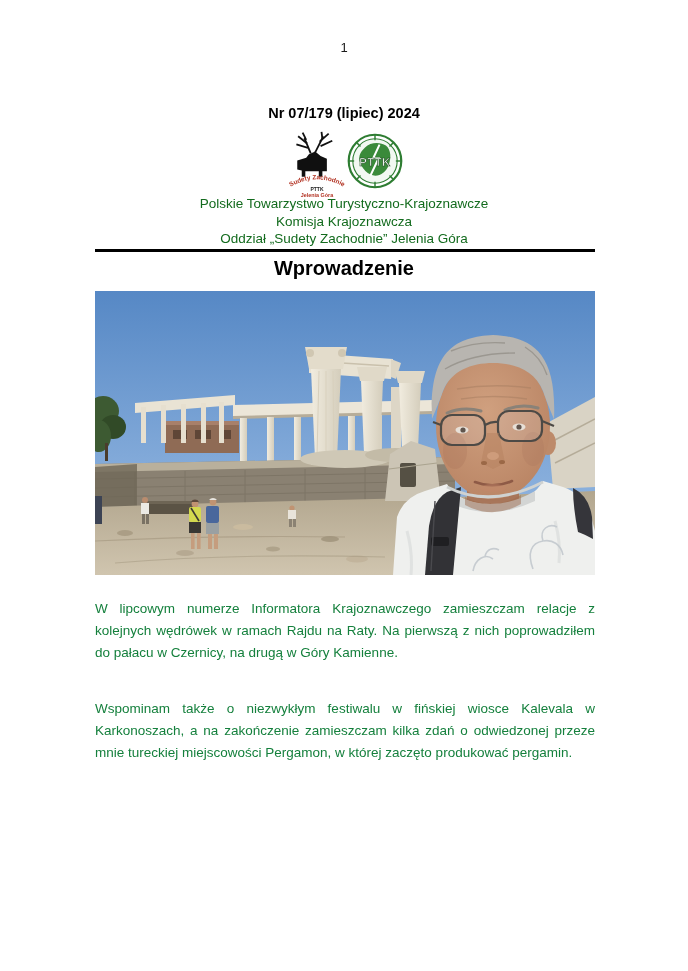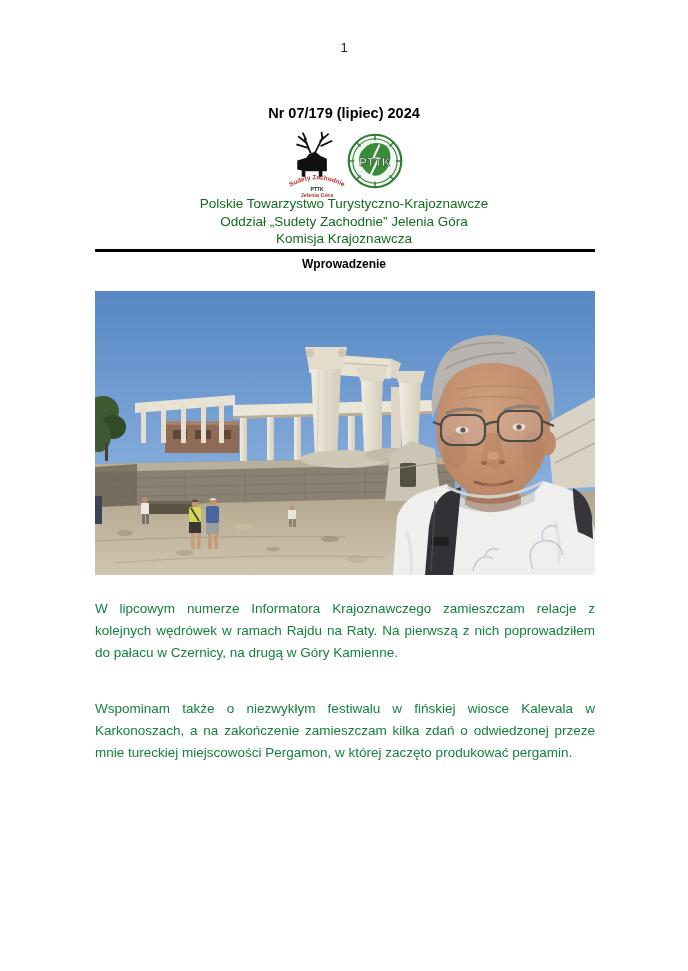--- a/index.html
+++ b/index.html
@@ -10,21 +10,21 @@
   }
   .abs { position:absolute; }
   .pageno { top:40px; left:0; width:100%; text-align:center; font-size:13px; color:#1a1a1a; }
   .issue  { top:105px; left:0; width:100%; text-align:center; font-size:14.5px; font-weight:bold; color:#000; }
   .logos  { top:130px; left:0; width:100%; display:flex; justify-content:center; align-items:flex-start; }
   .deer-badge { width:66px; height:70px; }
   .pttk-emblem { width:58px; height:58px; margin-left:-4px; margin-top:2px; }
   .orglines { top:195px; left:0; width:100%; text-align:center; font-weight:normal;
               font-size:13.5px; line-height:17.5px; }
   .rule { top:249px; left:95px; width:500px; height:2.5px; background:#000; }
-  .sectitle { top:257px; left:0; width:100%; text-align:center; font-size:12px; font-weight:bold; color:#000; }
+  .sectitle { top:257px; left:0; width:100%; text-align:center; font-size:20px; font-weight:bold; color:#000; }
   .photo { top:291px; left:95px; width:500px; height:284px; }
   .photo svg { display:block; width:500px; height:284px; }
   .body-text { font-size:13.5px; line-height:22px; text-align:justify; color:#15803d; }
   .p1 { top:584px; left:95px; width:500px; }
   .p2 { top:651px; left:95px; width:500px;margin-top:47px; }
   .closing { top:720px; left:95px; width:500px; display:flex; justify-content:space-between; align-items:baseline; }
   .closing-left { font-size:13.5px; color:#131313; }
   .signature { font-size:15px; font-weight:bold; font-style:italic; color:#000; }
 </style>
 </head>
@@ -76,22 +76,22 @@
           <path d="M52,52 L48,48"></path>
       </g>
       <path d="M21,17 C27,11 38,11 44,15 C50,20 50,29 47,37 C44,45 35,51 27,47 C19,43 13,33 15,26 C16,22 18,20 21,17 Z" fill="#3a8a3a"></path>
       <path d="M37,14 L30,29 L36,29 L27,48" stroke="#ffffff" stroke-width="2.2" fill="none"></path>
       <text x="32" y="37" text-anchor="middle" font-size="12.5" font-weight="bold" fill="#ffffff" stroke="#1d4d20" stroke-width="0.7" letter-spacing="0.5">PTTK</text>
     </svg>
   </div>
 
   <div class="abs orglines" style="color:#136b1e;">
     <div>Polskie Towarzystwo Turystyczno-Krajoznawcze</div>
+    <div>Komisja Krajoznawcza</div>
     <div>Oddział „Sudety Zachodnie” Jelenia Góra</div>
-    <div>Komisja Krajoznawcza</div>
   </div>
 
   <div class="abs rule"></div>
 
   <div class="abs sectitle">Wprowadzenie</div>
 
   <div class="abs photo" role="img" aria-label="Selfie of a gray-haired man with glasses and white t-shirt in front of the Pergamon ruins: colonnade, temple columns, stone terrace wall and tourists under a blue sky">
     <svg viewBox="0 0 500 284" preserveAspectRatio="none">
       <defs>
         <linearGradient id="sky" x1="0" y1="0" x2="0" y2="1">

